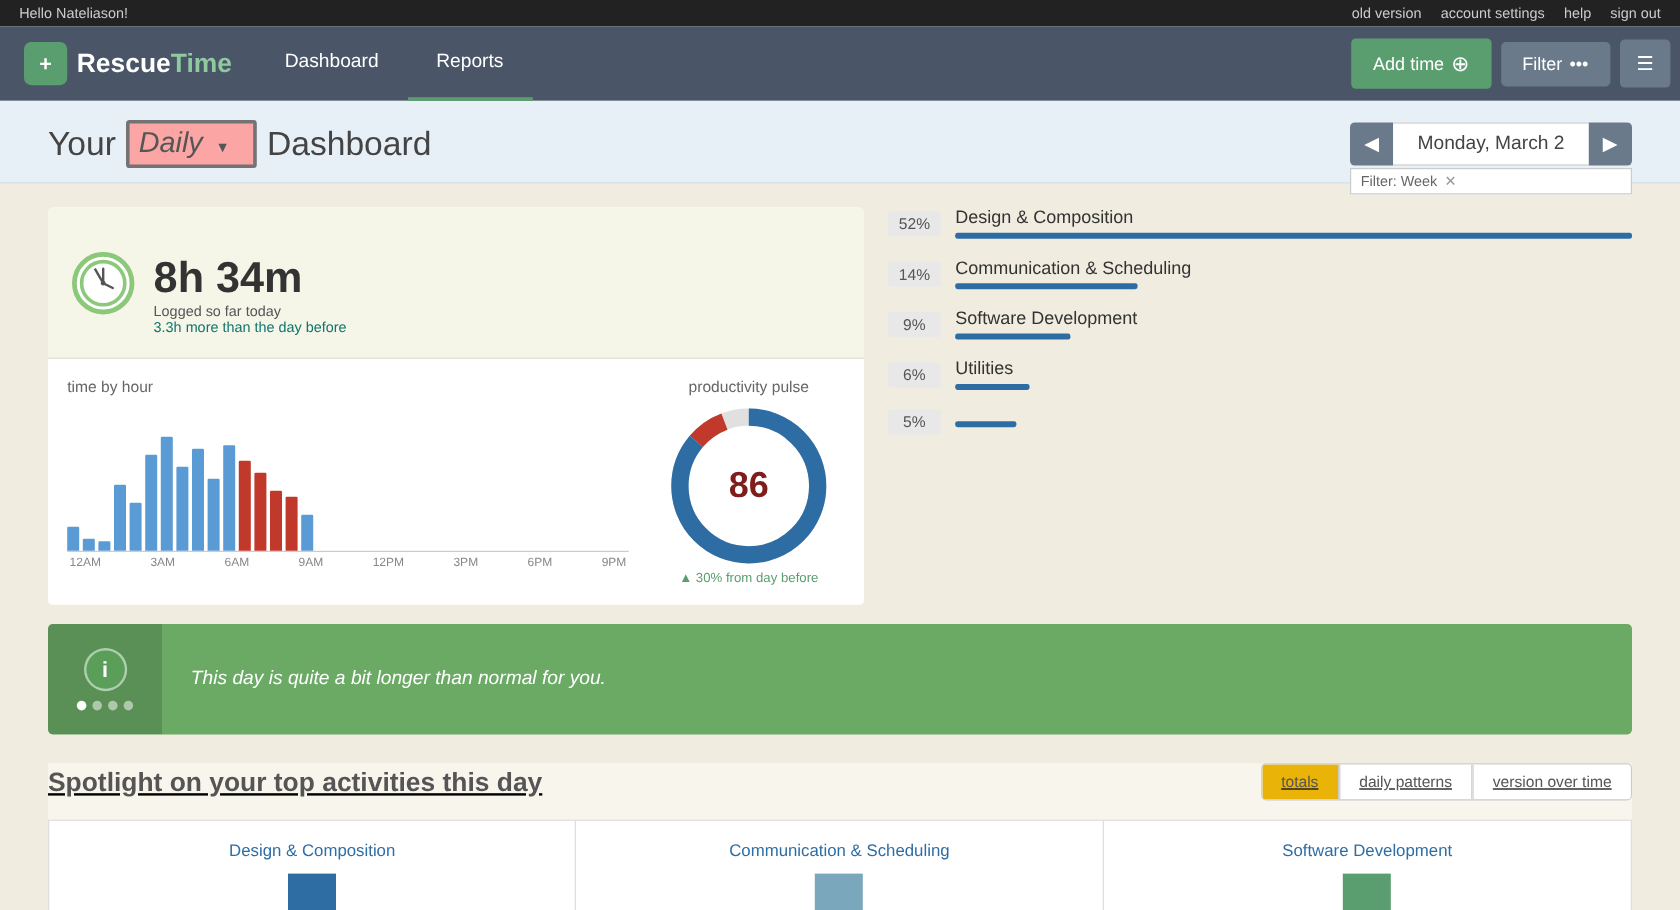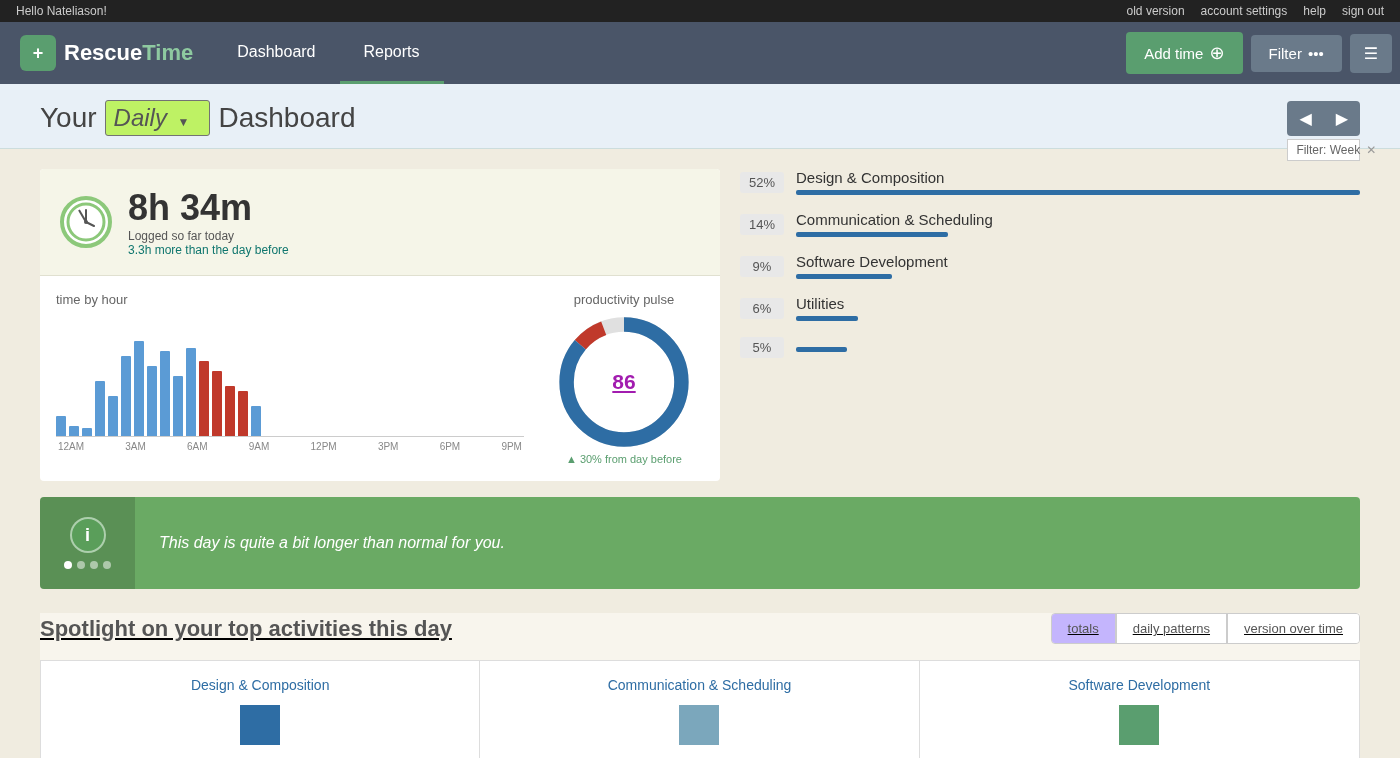--- a/index.html
+++ b/index.html
@@ -110,22 +110,22 @@
       border-bottom: 1px solid #cdd;
     }
     #page-title-area {
       display: flex;
       align-items: center;
       gap: 8px;
       font-size: 28px;
       color: #444;
     }
     #daily-selector {
-      background: #bef264;
-      border: 1px solid #737373;
+      background: #fca5a5;
+      border: 3px solid #737373;
       padding: 3px 20px 3px 8px;
       font-size: 24px;
       font-style: italic;
       color: #555;
       border-radius: 3px;
       cursor: pointer;
       position: relative;
     }
     #date-nav {
       display: flex;
@@ -258,24 +258,23 @@
       position: relative;
       width: 130px;
       height: 130px;
       margin: 0 auto;
     }
     #donut-svg { width: 130px; height: 130px; }
     #donut-score {
       position: absolute;
       top: 50%; left: 50%;
       transform: translate(-50%, -50%);
-      font-size: 21px;
+      font-size: 30px;
       font-weight: bold;
-      color: #a21caf;
-      text-decoration: underline;
+      color: #7f1d1d;
     }
     #pulse-from-day {
       font-size: 11px;
       color: #5a9e6f;
       margin-top: 6px;
       display: flex;
       align-items: center;
       justify-content: center;
       gap: 3px;
     }
@@ -374,21 +373,21 @@
     .spotlight-tab {
       padding: 7px 16px;
       background: white;
       border: none;
       cursor: pointer;
       font-size: 13px;
       color: #555;
       border-right: 1px solid #ccc;
     }
     .spotlight-tab:last-child { border-right: none; }
-    .spotlight-tab.active { background: #c4b5fd; }
+    .spotlight-tab.active { background: #eab308; }
 
     #spotlight-cols {
       display: grid;
       grid-template-columns: 1fr 1fr 1fr;
       gap: 0;
       border: 1px solid #ddd;
       background: white;
     }
     .spotlight-col {
       padding: 16px;
@@ -443,20 +442,21 @@
   <div id="page-title-area">
     <span>Your</span>
     <div id="daily-selector">
       <span>Daily</span>
       <span style="font-size:12px;margin-left:4px;">▼</span>
     </div>
     <span>Dashboard</span>
   </div>
   <div id="date-nav" style="position:relative;">
     <button id="date-nav-prev">◀</button>
+    <div id="date-display">Monday, March 2</div>
     <button id="date-nav-next">▶</button>
     <div id="filter-area">
       <div id="filter-badge">
         <span>Filter: Week</span>
         <span id="filter-close">✕</span>
       </div>
     </div>
   </div>
 </div>
 
@@ -469,21 +469,21 @@
         <div id="clock-icon">
           <svg width="40" height="40" viewBox="0 0 40 40">
             <circle cx="20" cy="20" r="18" fill="white" stroke="#8cc87a" stroke-width="3"></circle>
             <line x1="20" y1="20" x2="20" y2="8" stroke="#555" stroke-width="2" stroke-linecap="round"></line>
             <line x1="20" y1="20" x2="28" y2="24" stroke="#555" stroke-width="2" stroke-linecap="round"></line>
             <circle cx="20" cy="20" r="2" fill="#555"></circle>
           </svg>
         </div>
         <div>
           <div style="display:flex;align-items:baseline;gap:4px;">
-            <span id="logged-time-text" style="font-size:36px;font-weight:bold;color:#333;">
+            <span id="logged-time-text" style="font-size:36px;font-weight:bold;color:#333;margin-top:19px;">
               <span>8h</span> <span>34m</span>
             </span>
           </div>
           <div style="font-size:12px;color:#555;"><span>Logged so far today</span></div>
           <div style="font-size:12px;color:#0f766e;"><span>3.3h more than the day before</span></div>
         </div>
       </div>
 
       <div id="charts-row">
         <div id="time-by-hour-area">

